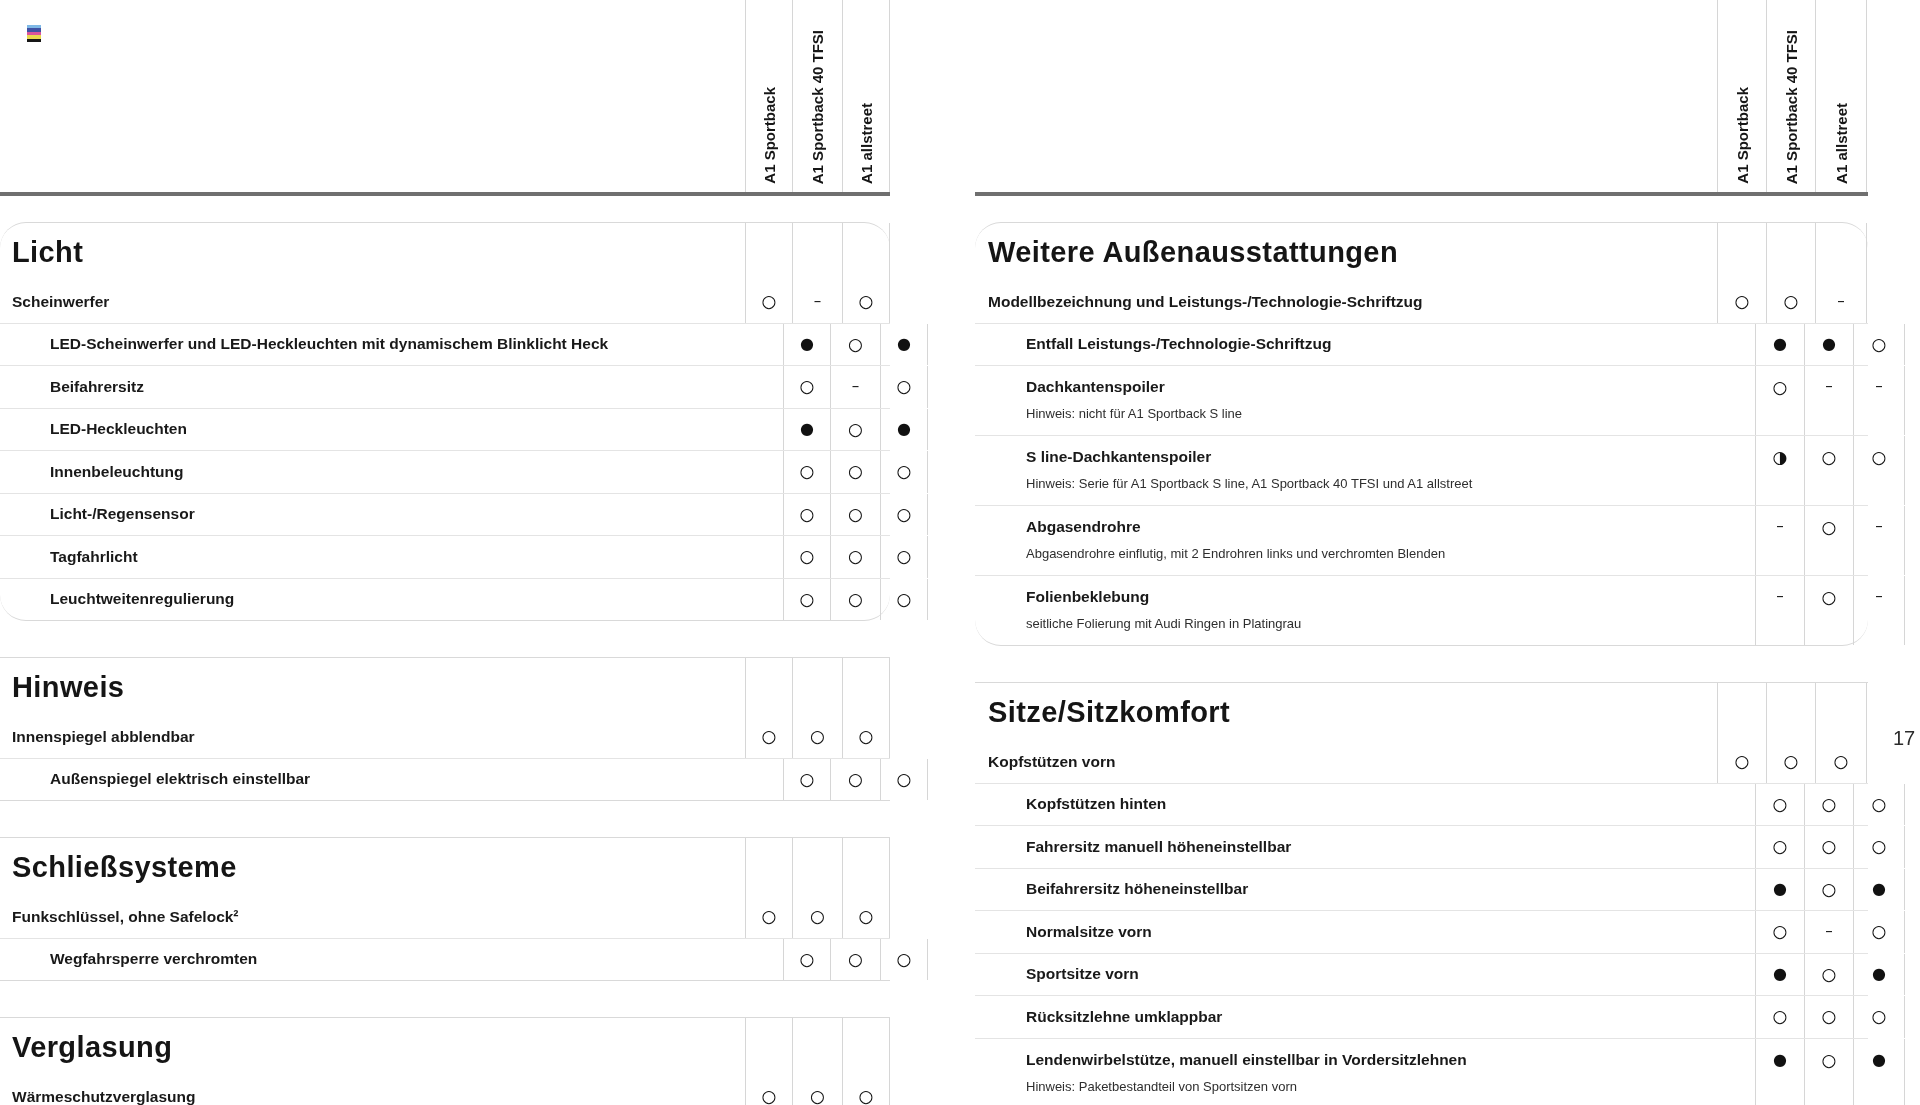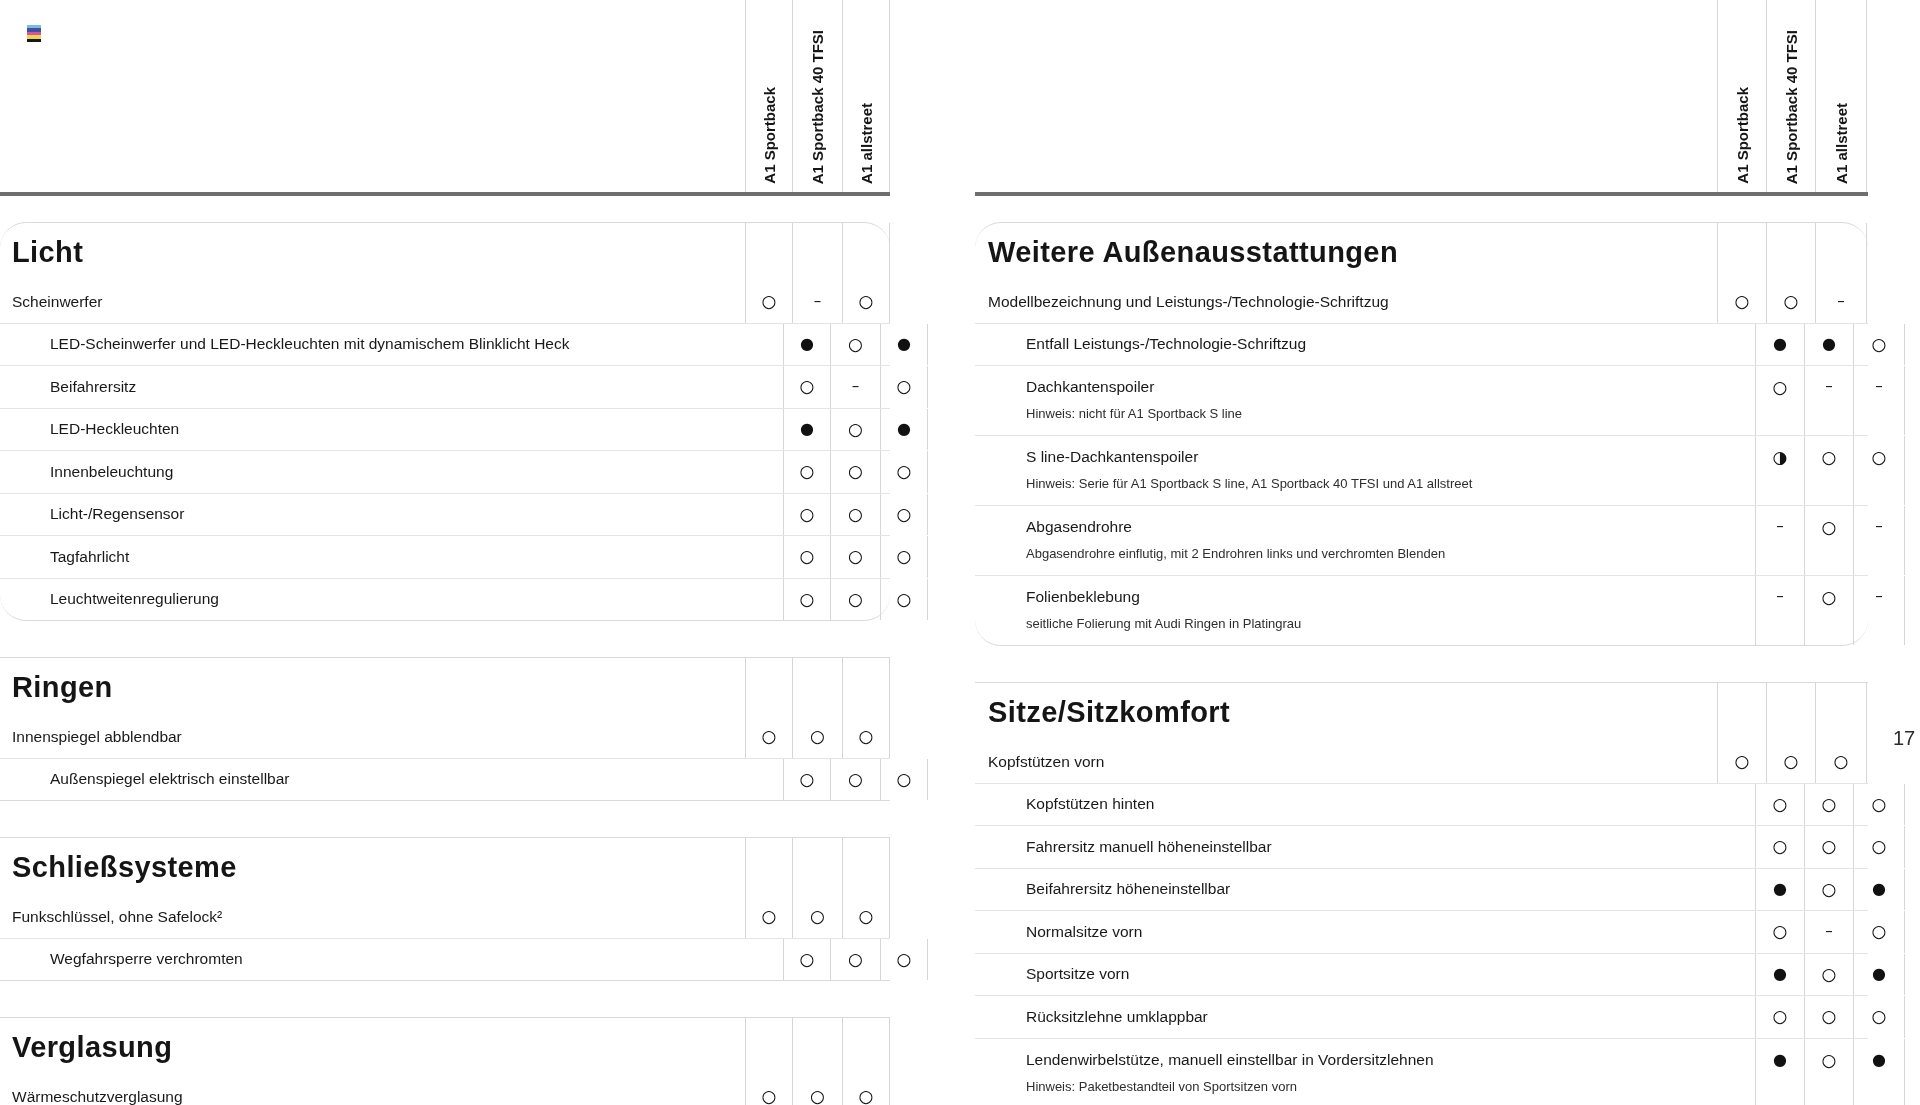--- a/index.html
+++ b/index.html
@@ -35,21 +35,21 @@
   .sections > .section:first-child{margin-top:26px;border-radius:26px;}
   .title-row{height:58px;}
   .title-cell{display:flex;align-items:center;padding-left:var(--pad);box-sizing:border-box;}
   .section-title{font-size:29px;font-weight:600;letter-spacing:0.4px;color:#151515;line-height:1;}
 
   .row{height:41.5px;}
   .row.has-hint{height:69px;}
   .row + .row{border-top:1px solid #e4e4e4;padding-left:38px;}
   .text-cell{display:flex;flex-direction:column;justify-content:center;padding-left:var(--pad);box-sizing:border-box;}
   .row.has-hint .text-cell{justify-content:flex-start;padding-top:11px;}
-  .feature-label{font-size:15.5px;font-weight:400;color:#191919;line-height:20px;}
+  .feature-label{font-size:15.5px;font-weight:700;color:#191919;line-height:20px;}
   .feature-hint{font-size:13px;font-weight:400;color:#2e2e2e;line-height:20px;margin-top:7px;}
 
   .sym-cell{display:flex;align-items:center;justify-content:center;}
   .row.has-hint .sym-cell{align-items:flex-start;padding-top:13px;}
   .sym{font-family:"DejaVu Sans",sans-serif;line-height:1;color:#111;}
   .sym-opt{font-size:17px;}
   .sym-std{font-size:16px;}
   .sym-part{font-size:17px;}
   .sym-na{font-size:15px;color:#222;}
 
@@ -202,21 +202,21 @@
               <span class="sym sym-opt">○</span>
             </div>
             <div class="colcell sym-cell last">
               <span class="sym sym-opt">○</span>
             </div>
           </div>
         </div>
         <div class="section">
           <div class="title-row grid">
             <div class="title-cell">
-              <span class="section-title">Ringen</span>
+              <span class="section-title">Hinweis</span>
             </div>
             <div class="colcell"></div>
             <div class="colcell"></div>
             <div class="colcell last"></div>
           </div>
           <div class="row grid">
             <div class="text-cell">
               <div class="feature-label">Innenspiegel abblendbar</div>
             </div>
             <div class="colcell sym-cell">

